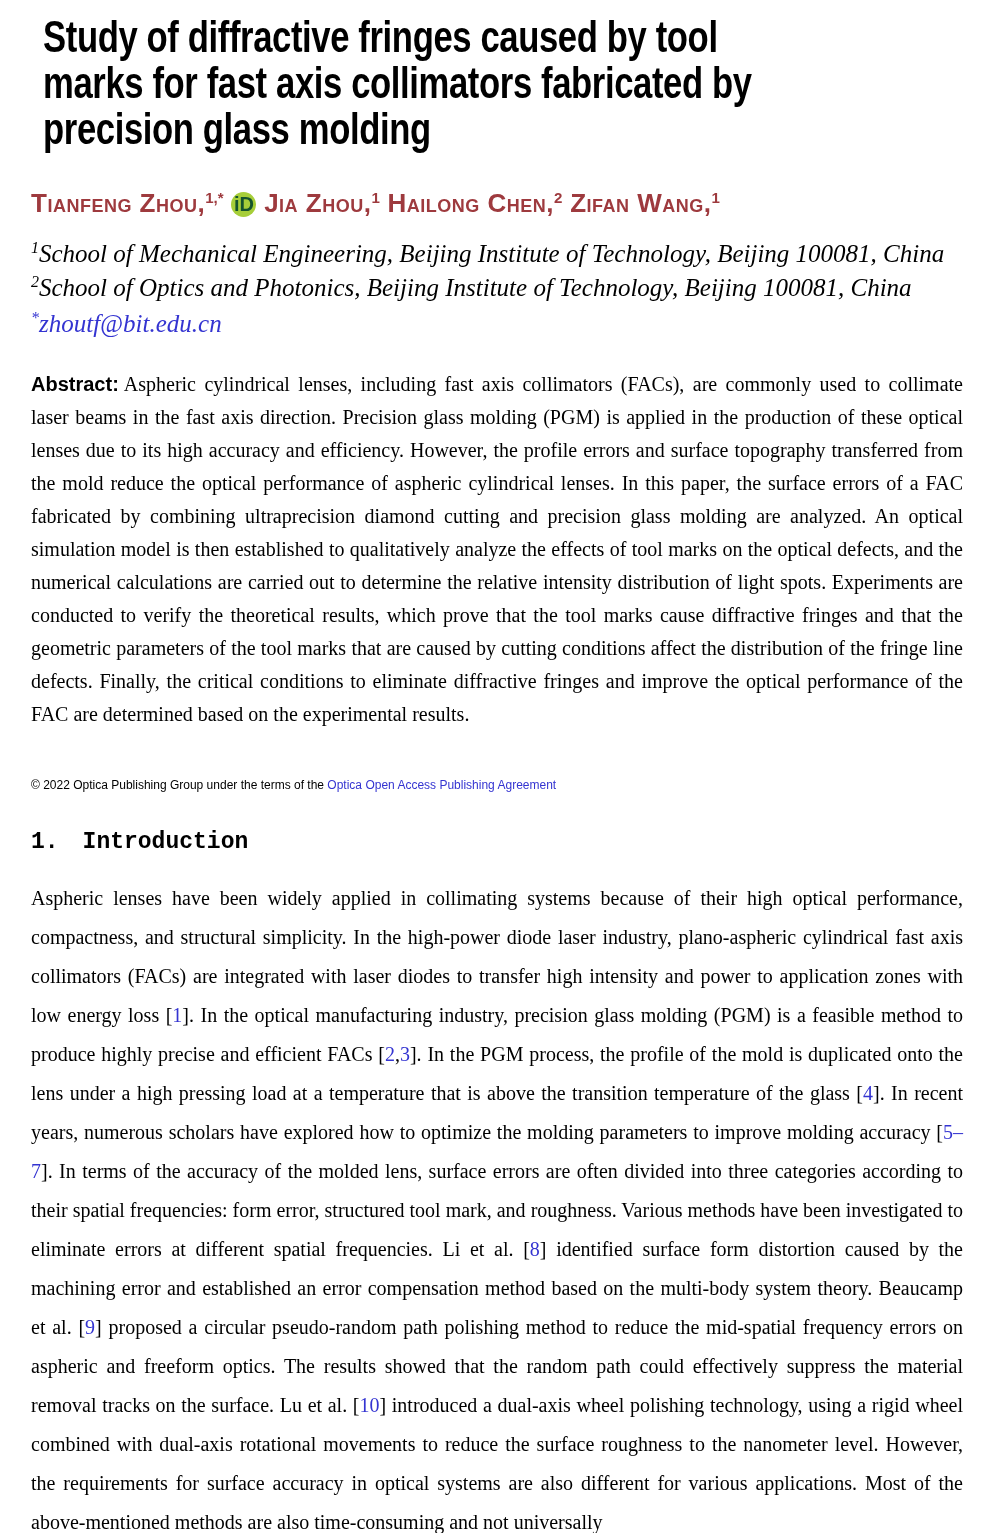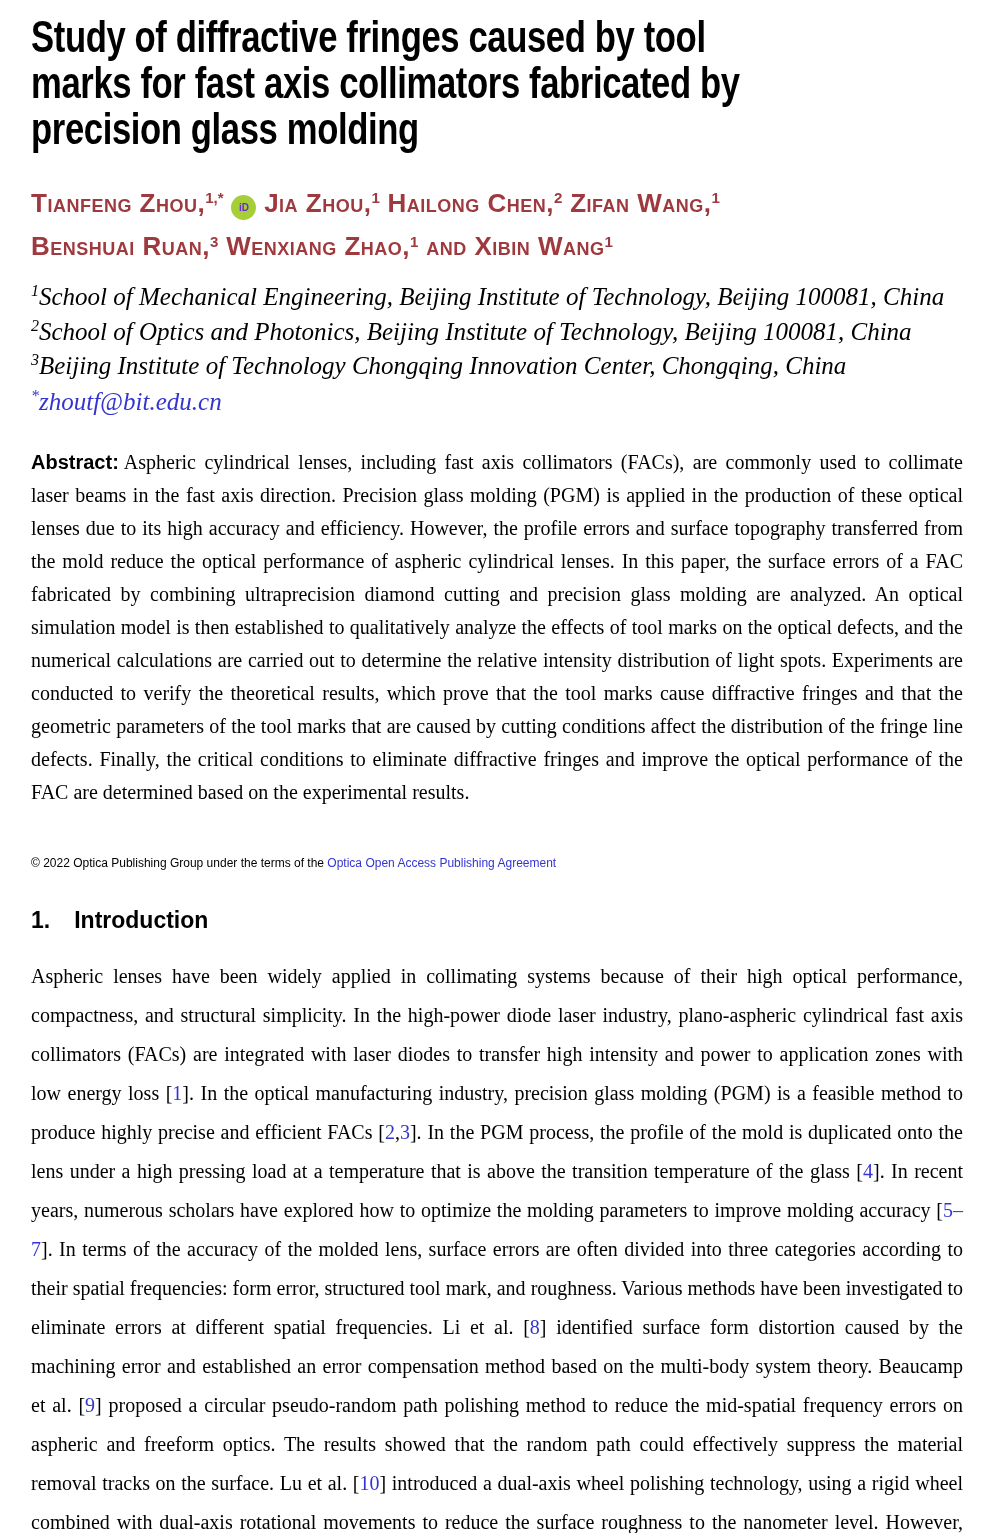--- a/index.html
+++ b/index.html
@@ -8,21 +8,21 @@
     width: 994px;
     height: 1533px;
     box-sizing: border-box;
     padding: 14px 31px 0 31px;
     background: #ffffff;
     overflow: hidden;
     font-family: "Liberation Serif", serif;
     color: #000000;
   }
   
-  .title-block { margin: 0 0 26px 0; }
+  .title-block { margin: 0 0 26px 12px; }
   .title-line {
     font-family: "Liberation Sans", sans-serif;
     font-weight: bold;
     font-size: 45px;
     line-height: 46px;
     letter-spacing: -0.5px;
     white-space: nowrap;
     transform: scaleX(0.77);
     transform-origin: 0 50%;
   }
@@ -41,23 +41,23 @@
     font-size: 58%;
     letter-spacing: 0;
     position: relative;
     top: 1px;
   }
   .orcid {
     display: inline-block;
     width: 25px; height: 25px;
     border-radius: 50%;
     background: var(--orcid-green, #a6ce39);
-    color: #6d28d9;
+    color: #14532d;
     font-family: "Liberation Sans", sans-serif;
-    font-size: 10px;
+    font-size: 20px;
     font-weight: bold;
     font-variant: normal;
     letter-spacing: 0;
     text-align: center;
     line-height: 25px;
     vertical-align: 1px;
   }
   
   .affiliations-block { font-style: italic; font-size: 25px; }
   .affil-line { line-height: 28px; }
@@ -80,21 +80,21 @@
   .copyright-block {
     margin-top: 43px;
     font-family: "Liberation Sans", sans-serif;
     font-size: 12px;
     line-height: 22px;
   }
   .copyright-link { color: var(--link-blue, #3434d1); text-decoration: none; cursor: pointer; }
   
   .section-heading {
     margin-top: 33px;
-    font-family: Liberation Sans, sans-serif;
+    font-family: Liberation Mono, monospace;
     font-weight: bold;
     font-size: 23px;
     line-height: 26px;
   }
   .section-number { margin-right: 24px; }
   
   .intro-paragraph {
     margin-top: 24px;
     font-size: 20px;
     line-height: 39px;
@@ -114,31 +114,25 @@
   </div>
 
   <div class="authors-block">
     <div class="author-row">
       <span class="author"><span>Tianfeng Zhou,</span><sup>1,*</sup></span>
       <span class="orcid">iD</span>
       <span class="author"><span>Jia Zhou,</span><sup>1</sup></span>
       <span class="author"><span>Hailong Chen,</span><sup>2</sup></span>
       <span class="author"><span>Zifan Wang,</span><sup>1</sup></span>
     </div>
-    <div class="author-row">
-      <span class="author"><span>Benshuai Ruan,</span><sup>3</sup></span>
-      <span class="author"><span>Wenxiang Zhao,</span><sup>1</sup></span>
-      <span class="author"><span>and Xibin Wang</span><sup>1</sup></span>
-    </div>
   </div>
 
   <div class="affiliations-block">
     <div class="affil-line"><sup>1</sup><span>School of Mechanical Engineering, Beijing Institute of Technology, Beijing 100081, China</span></div>
     <div class="affil-line"><sup>2</sup><span>School of Optics and Photonics, Beijing Institute of Technology, Beijing 100081, China</span></div>
-    <div class="affil-line"><sup>3</sup><span>Beijing Institute of Technology Chongqing Innovation Center, Chongqing, China</span></div>
     <div class="email-line"><sup>*</sup><span>zhoutf@bit.edu.cn</span></div>
   </div>
 
   <div class="abstract-block">
     <span class="abstract-label">Abstract:</span><span>Aspheric cylindrical lenses, including fast axis collimators (FACs), are commonly used to collimate laser beams in the fast axis direction. Precision glass molding (PGM) is applied in the production of these optical lenses due to its high accuracy and efficiency. However, the profile errors and surface topography transferred from the mold reduce the optical performance of aspheric cylindrical lenses. In this paper, the surface errors of a FAC fabricated by combining ultraprecision diamond cutting and precision glass molding are analyzed. An optical simulation model is then established to qualitatively analyze the effects of tool marks on the optical defects, and the numerical calculations are carried out to determine the relative intensity distribution of light spots. Experiments are conducted to verify the theoretical results, which prove that the tool marks cause diffractive fringes and that the geometric parameters of the tool marks that are caused by cutting conditions affect the distribution of the fringe line defects. Finally, the critical conditions to eliminate diffractive fringes and improve the optical performance of the FAC are determined based on the experimental results.</span>
   </div>
 
   <div class="copyright-block">
     <span>© 2022 Optica Publishing Group under the terms of the</span>
     <span class="copyright-link">Optica Open Access Publishing Agreement</span>

